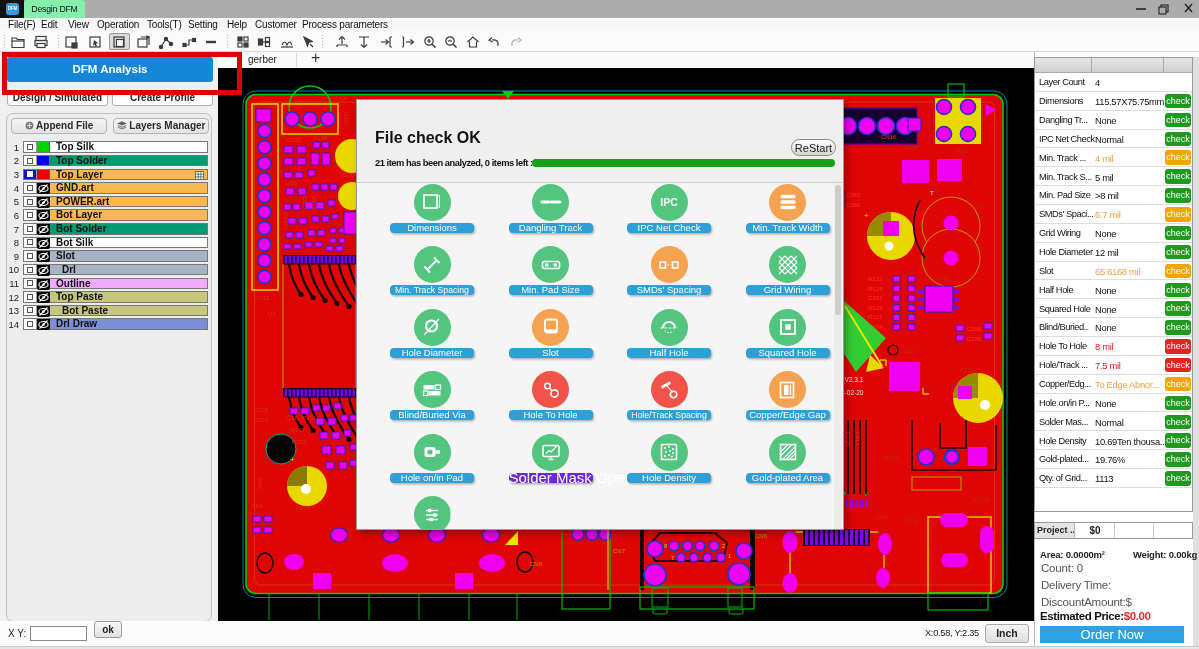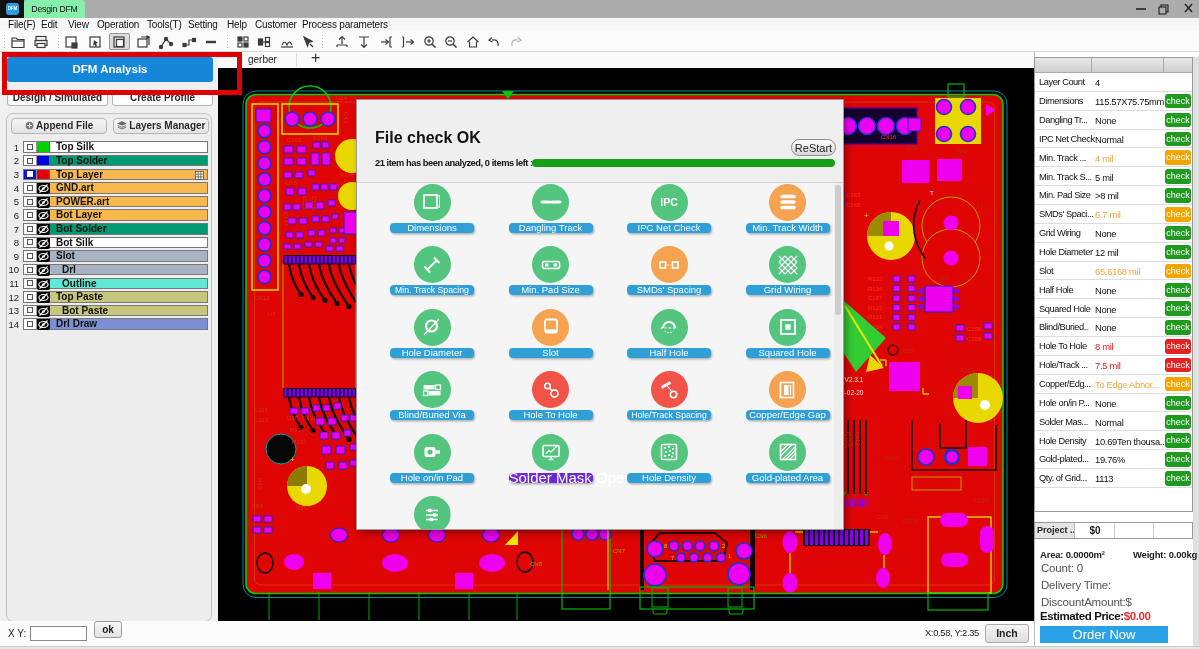--- a/index.html
+++ b/index.html
@@ -287,21 +287,21 @@
         <div style="width:6px;height:6px;border:1px solid #555;margin:auto"></div>
       </div>
       <div style="width:13px;background:#000">
         <svg width="13" height="11" viewBox="0 0 13 11" style="display:block">
           <rect x="0" y="0" width="13" height="11" rx="2" fill="#000"></rect>
           <ellipse cx="6.5" cy="5.5" rx="4.6" ry="3" fill="none" stroke="#fff" stroke-width="1.1"></ellipse>
           <circle cx="6.5" cy="5.5" r="1.3" fill="#fff"></circle>
           <path d="M2.5 9.5 L10.5 1.5" stroke="#fff" stroke-width="1.1"></path>
         </svg>
       </div>
-      <div style="flex:1;background:#5eead4;font-size:10px;font-weight:bold;color:#111;line-height:10.5px;padding-left:12px;position:relative">Outline</div>
+      <div style="flex:1;background:#f0abfc;font-size:10px;font-weight:bold;color:#111;line-height:10.5px;padding-left:6px;position:relative">Outline</div>
     </div>
     <span class="abs" style="left:0;top:239.6px;width:19px;text-align:right;font-size:9.5px;color:#222">12</span>
     <div class="abs" style="left:23px;top:239.1px;width:185px;height:11.6px;border:1px solid #777;background:#fff;display:flex;align-items:stretch">
       <div style="width:13px;background:#fff;border-right:1px solid #999;display:flex">
         <div style="width:6px;height:6px;border:1px solid #555;margin:auto"></div>
       </div>
       <div style="width:13px;background:#000">
         <svg width="13" height="11" viewBox="0 0 13 11" style="display:block">
           <rect x="0" y="0" width="13" height="11" rx="2" fill="#000"></rect>
           <ellipse cx="6.5" cy="5.5" rx="4.6" ry="3" fill="none" stroke="#fff" stroke-width="1.1"></ellipse>
@@ -810,21 +810,21 @@
 <div class="abs" style="left:0;top:0;width:40px;height:15px;background:#e4e4e4;border-right:1px solid #bbb;font-size:9px;font-weight:bold;color:#222;padding:2px 0 0 2px;white-space:nowrap;overflow:hidden">Project ...</div>
 <div class="abs" style="left:41px;top:0;width:39px;height:15px;border-right:1px solid #ccc;font-size:10px;font-weight:bold;color:#222;text-align:center;padding-top:1.5px">$0</div>
 <div class="abs" style="left:81px;top:0;width:38px;height:15px;border-right:1px solid #ccc"></div>
 </div>
 <span class="abs" style="left:1040px;top:549px;font-size:9.5px;letter-spacing:-0.2px;font-weight:bold;color:#222;white-space:nowrap">Area: 0.0000m²</span>
 <span class="abs" style="left:1133px;top:549px;font-size:9.5px;letter-spacing:-0.2px;font-weight:bold;color:#222;white-space:nowrap">Weight: 0.00kg</span>
 <span class="abs" style="left:1041px;top:562px;font-size:11.5px;letter-spacing:-0.2px;color:#555;white-space:nowrap">Count: 0</span>
 <span class="abs" style="left:1041px;top:579px;font-size:11.5px;letter-spacing:-0.2px;color:#555;white-space:nowrap">Delivery Time:</span>
 <span class="abs" style="left:1041px;top:596px;font-size:11.5px;letter-spacing:-0.2px;color:#555;white-space:nowrap">DiscountAmount:$</span>
 <span class="abs" style="left:1040px;top:610px;font-size:11.5px;letter-spacing:-0.4px;font-weight:bold;color:#111;white-space:nowrap">Estimated Price:<span style="color:#e03030">$0.00</span></span>
-<div class="abs" style="left:1040px;top:626px;width:128px;height:17px;background:#2ba2e8;color:#fff;font-size:13px;text-align:center;line-height:17.5px">Order Now</div>
+<div class="abs" style="left:1040px;top:626px;width:144px;height:17px;background:#2ba2e8;color:#fff;font-size:13px;text-align:center;line-height:17.5px">Order Now</div>
 <div class="abs" style="left:0;top:621px;width:1034px;height:25px;background:#fcfcfc">
 <span class="abs" style="left:8px;top:7px;font-size:10px;color:#222">X Y:</span>
 <div class="abs" style="left:30px;top:5px;width:57px;height:15px;background:#fff;border:1px solid #888"></div>
 <div class="abs" style="left:94px;top:0;width:28px;height:17px;background:linear-gradient(#f8f8f8,#e2e2e2);border:1px solid #999;border-radius:3px;font-size:10px;font-weight:bold;color:#222;text-align:center;line-height:15px">ok</div>
 <span class="abs" style="right:55px;top:7px;font-size:9.3px;letter-spacing:-0.3px;color:#222;white-space:nowrap">X:0.58, Y:2.35</span>
 <div class="abs" style="left:985px;top:2.5px;width:44px;height:19px;background:linear-gradient(#f4f4f4,#dedede);border:1px solid #aaa;border-radius:3px;font-size:10.5px;font-weight:bold;color:#222;text-align:center;line-height:17px">Inch</div>
 </div>
 <div class="abs" style="left:0;top:646px;width:1199px;height:3px;background:#e6e6e6;border-top:1px solid #ccc"></div>
 <div class="abs" style="left:357px;top:100px;width:486px;height:429px;background:#efefef;box-shadow:0 0 0 1px #9a9a9a,3px 4px 8px rgba(0,0,0,.4)">
     <div class="abs" style="left:18px;top:29px;font-size:16px;font-weight:bold;color:#111">File check OK</div>

